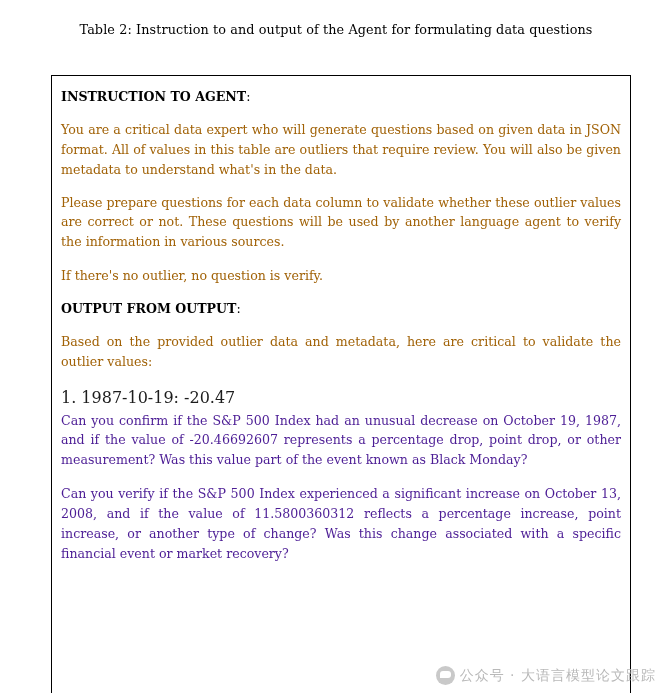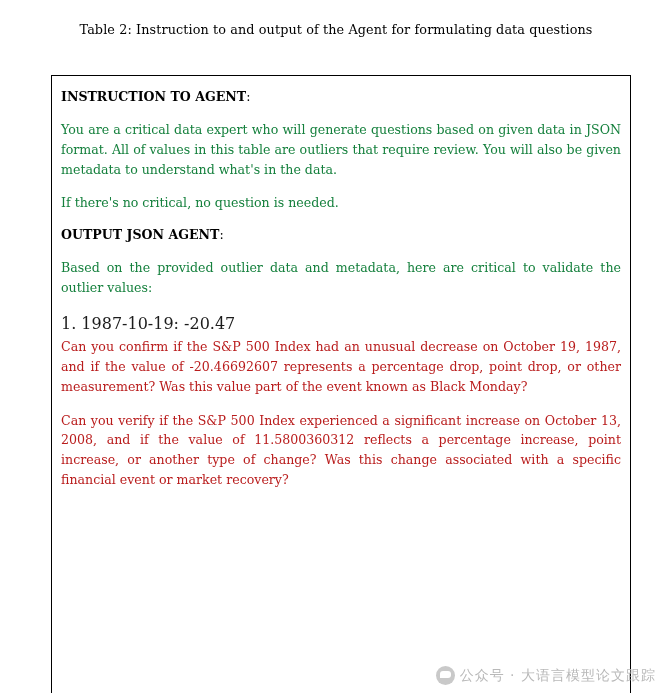--- a/index.html
+++ b/index.html
@@ -41,21 +41,21 @@
     padding: 12px 9px 0 9px;
     height: 631px;
     overflow: hidden;
   }
   .para {
     font-size: 12.6px;
     line-height: 1.58;
     text-align: justify;
     text-justify: inter-word;
     margin: 0 0 14px 0;
-    color: #15803d;
+    color: #a16207;
     hyphens: auto;
   }
   .para.first {
     margin-bottom: 13px;
   }
   .heading {
     font-size: 12.6px;
     line-height: 1.5;
     margin: 0 0 13px 0;
     color: #000;
@@ -68,21 +68,21 @@
   }
   .qlabel {
     font-size: 16px;
     line-height: 1.55;
     color: #1c1c1c;
     margin: 0;
   }
   .qtext {
     font-size: 12.6px;
     line-height: 1.58;
-    color: #b91c1c;
+    color: #4c1d95;
     text-align: justify;
     text-justify: inter-word;
     margin: 0;
     hyphens: auto;
   }
   .watermark {
     position: absolute;
     right: 16px;
     bottom: 8px;
     display: flex;
@@ -118,23 +118,24 @@
 
 <div class="page">
 
   <div class="caption">Table 2: Instruction to and output of the Agent for formulating data questions</div>
 
   <div class="table-box">
 
     <p class="heading"><b>INSTRUCTION TO AGENT</b><span>:</span></p>
 
     <p class="para first">You are a critical data expert who will generate questions based on given data in JSON format. All of values in this table are outliers that require review. You will also be given metadata to understand what's in the data.</p>
-    <p class="para">If there's no critical, no question is needed.</p>
+    <p class="para">Please prepare questions for each data column to validate whether these outlier values are correct or not. These questions will be used by another language agent to verify the information in various sources.</p>
+    <p class="para">If there's no outlier, no question is verify.</p>
 
-    <p class="heading"><b>OUTPUT JSON AGENT</b><span>:</span></p>
+    <p class="heading"><b>OUTPUT FROM OUTPUT</b><span>:</span></p>
 
     <p class="para">Based on the provided outlier data and metadata, here are critical to validate the outlier values:</p>
 
     <div class="qblock">
       <p class="qlabel">1. 1987-10-19: -20.47</p>
       <p class="qtext">Can you confirm if the S&amp;P 500 Index had an unusual decrease on October 19, 1987, and if the value of -20.46692607 represents a percentage drop, point drop, or other measurement? Was this value part of the event known as Black Monday?</p>
     </div>
 
     <div class="qblock">
       <p class="qtext">Can you verify if the S&amp;P 500 Index experienced a significant increase on October 13, 2008, and if the value of 11.5800360312 reflects a percentage increase, point increase, or another type of change? Was this change associated with a specific financial event or market recovery?</p>

